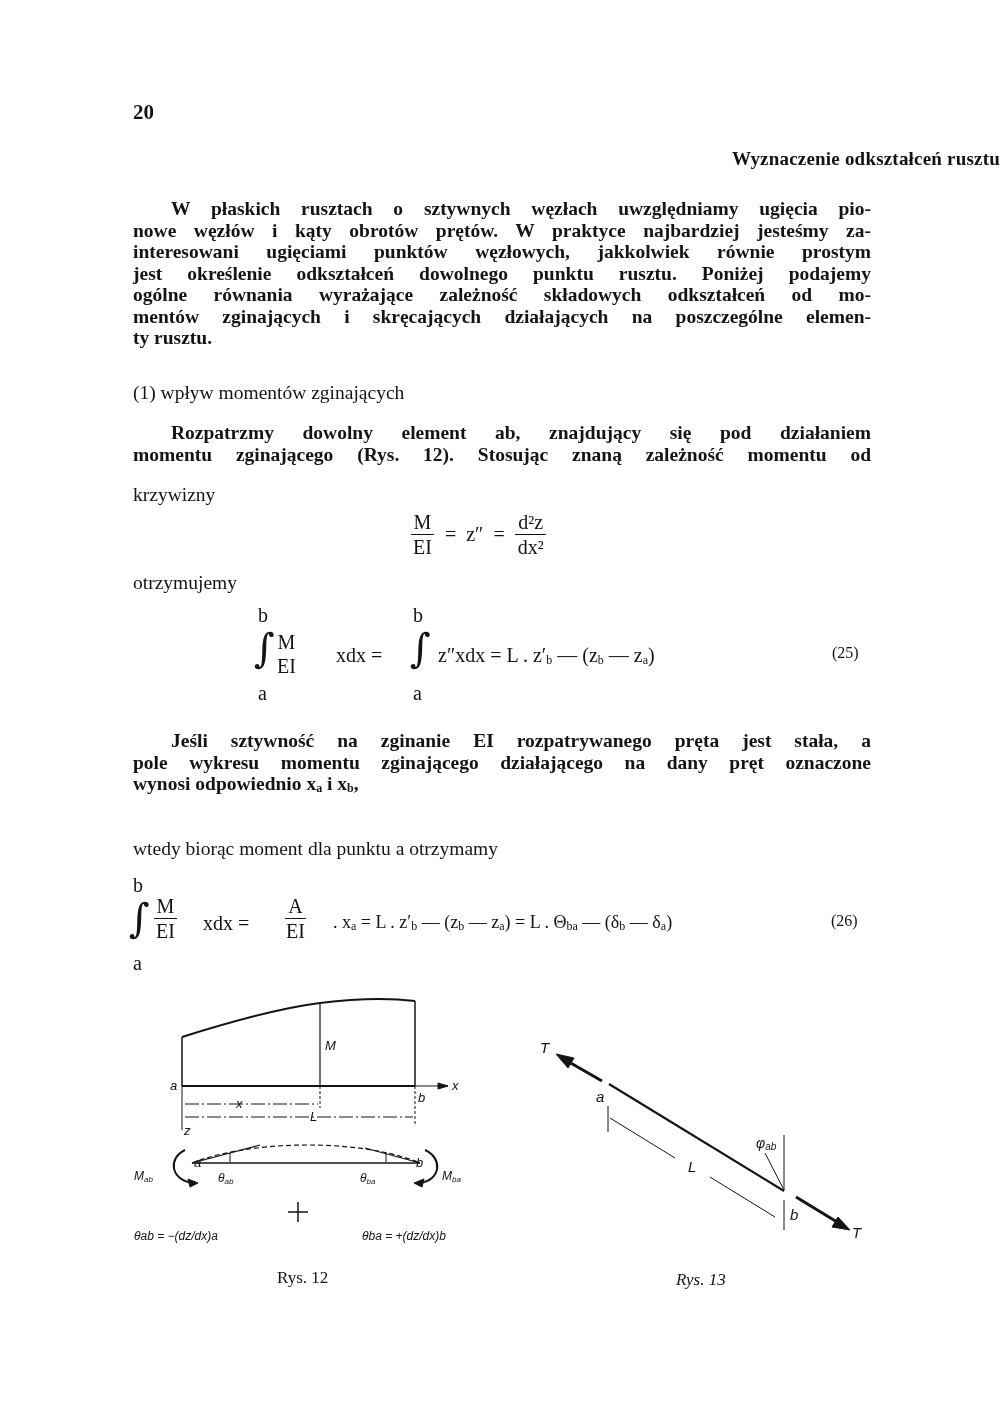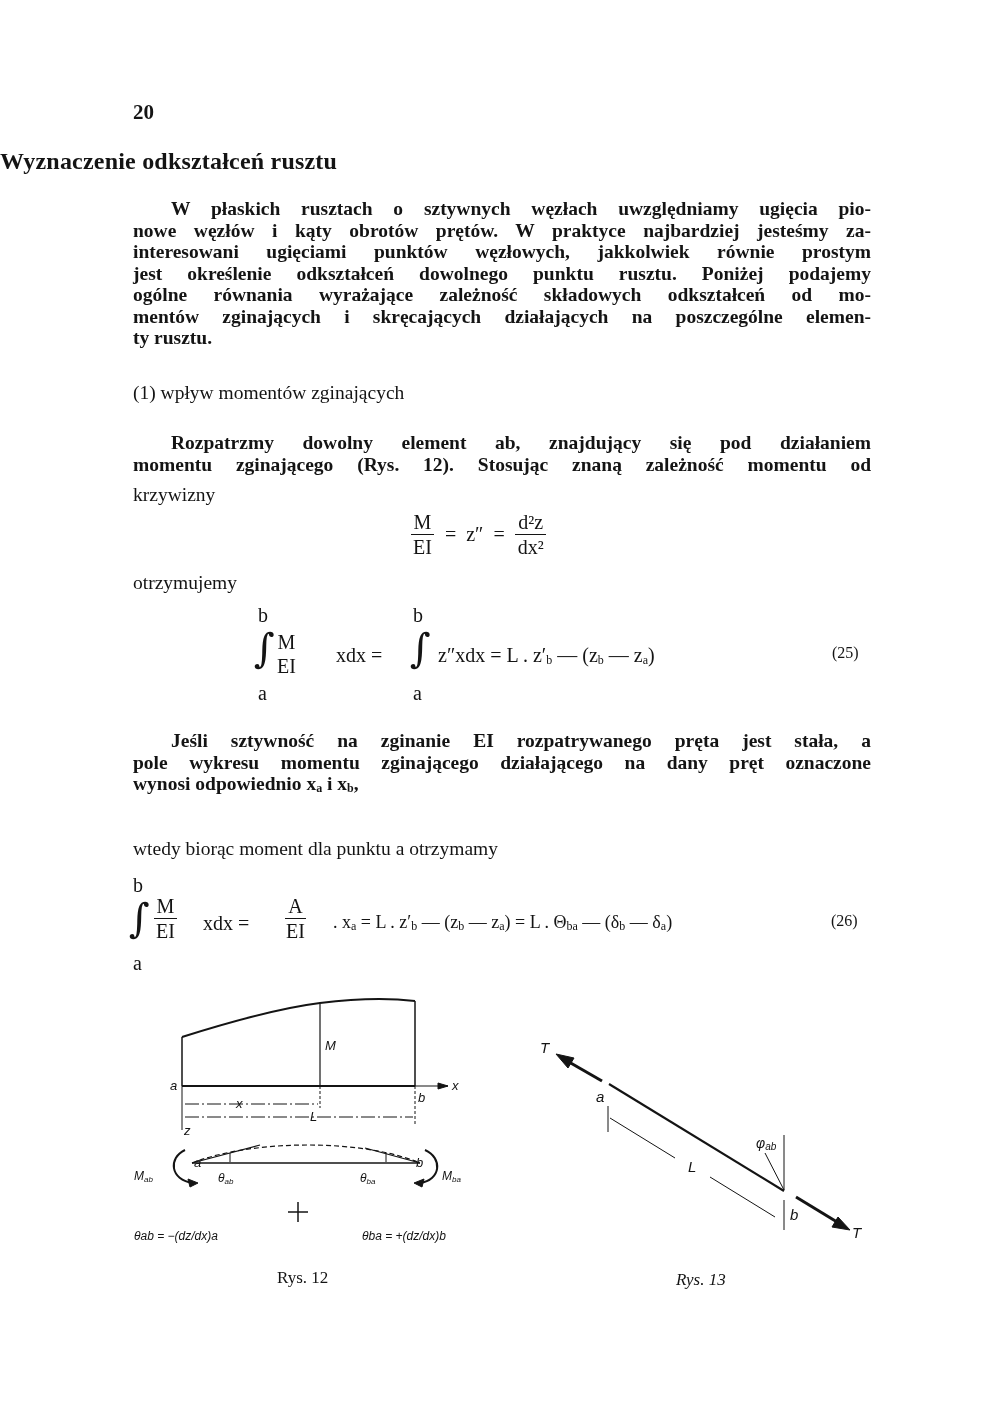--- a/index.html
+++ b/index.html
@@ -1,20 +1,20 @@
 <!DOCTYPE html>
 <html><head>
 <meta charset="utf-8">
 <style>
   html, body { margin:0; padding:0; background:#ffffff; }
   body { width:1000px; height:1420px; position:relative; overflow:hidden;
          font-family:"Liberation Serif","DejaVu Serif",serif; color:#141414; }
   .abs { position:absolute; }
   .page-num { left:133px; top:100px; font-size:21px; font-weight:bold; }
-  .title { left:0; width:1000px; top:148px; text-align:left; font-size:24px; font-weight:bold; letter-spacing:0.2px; }
+  .title { left:0; width:1000px; top:148px; text-align:right; font-size:19px; font-weight:bold; letter-spacing:0.2px; }
   .para { left:133px; width:738px; font-size:19.5px; line-height:21.5px; text-align:justify;font-weight:bold; }
   .para .line { display:block; text-align:justify; text-align-last:justify; white-space:nowrap; }
   .para .line.last { text-align-last:left; }
   .plain { font-size:19.5px; }
   .frac { display:inline-flex; flex-direction:column; align-items:center; vertical-align:middle; }
   .frac .num { border-bottom:1px solid #141414; padding:0 3px; line-height:24px; }
   .frac .den { line-height:24px; padding:0 3px; }
   .eq { font-size:20px; }
   .eqnum { font-size:16px; }
   .integral { font-size:40px; font-family:"DejaVu Serif",serif; line-height:40px; }
@@ -34,21 +34,21 @@
   <span class="line">nowe węzłów i kąty obrotów prętów. W praktyce najbardziej jesteśmy za-</span>
   <span class="line">interesowani ugięciami punktów węzłowych, jakkolwiek równie prostym</span>
   <span class="line">jest określenie odkształceń dowolnego punktu rusztu. Poniżej podajemy</span>
   <span class="line">ogólne równania wyrażające zależność składowych odkształceń od mo-</span>
   <span class="line">mentów zginających i skręcających działających na poszczególne elemen-</span>
   <span class="line last">ty rusztu.</span>
 </div>
 
 <div class="abs plain" style="left:133px; top:382px;">(1)  wpływ  momentów  zginających</div>
 
-<div class="abs para" style="top:432px;">
+<div class="abs para" style="top:422px;">
   <span class="line" style="padding-left:38px;">Rozpatrzmy dowolny element  ab, znajdujący się pod działaniem</span>
   <span class="line">momentu zginającego (Rys. 12). Stosując znaną zależność momentu od</span>
 </div>
 <div class="abs plain" style="left:133px; top:484px;">krzywizny</div>
 
 <div class="abs eq" style="left:410px; top:510px; display:flex; align-items:center; gap:10px;">
   <span class="frac">
     <span class="num">M</span>
     <span class="den">EI</span>
   </span>

